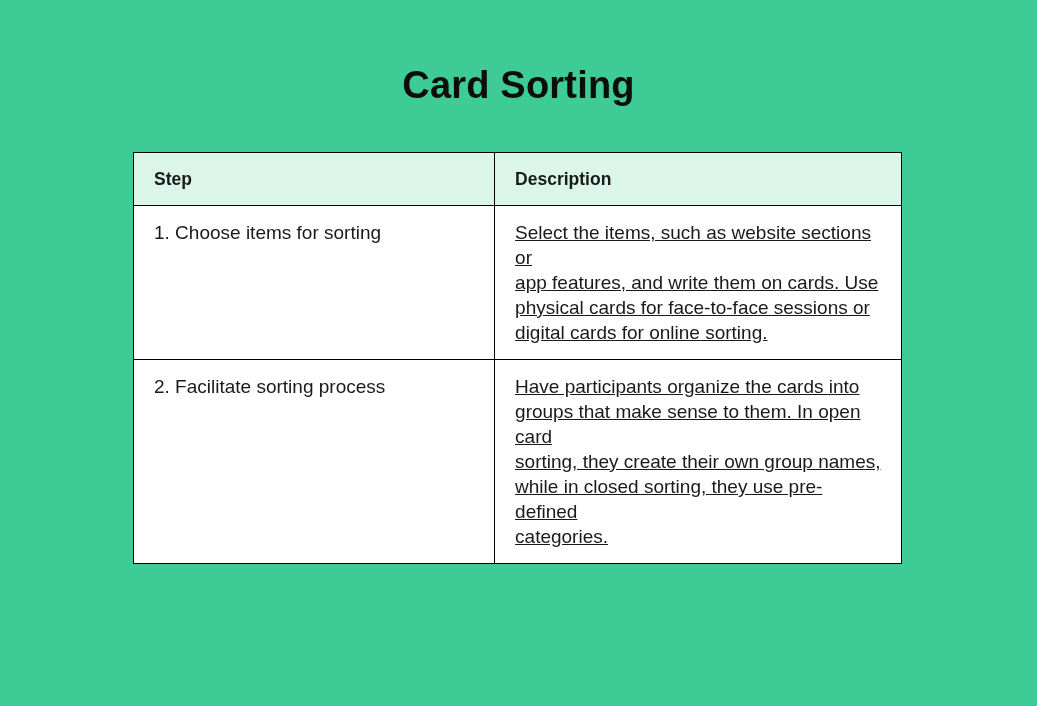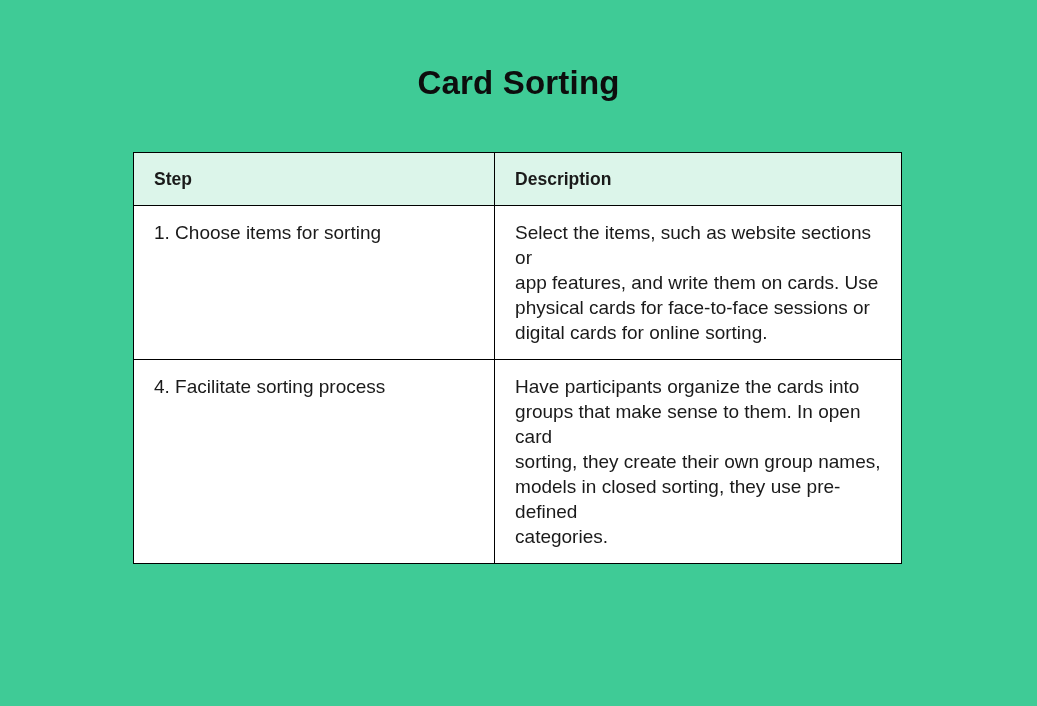--- a/index.html
+++ b/index.html
@@ -20,21 +20,21 @@
     height: 706px;
     background: var(--bg);
     overflow: hidden;
   }
   .title {
     position: absolute;
     top: 64px;
     left: 0;
     width: 100%;
     text-align: center;
-    font-size: 33px;
+    font-size: 38px;
     font-weight: 700;
     letter-spacing: 0.2px;
     color: #0D0D0D;
   }
   .steps-table {
     position: absolute;
     left: 133px;
     top: 152px;
     width: 769px;
     border-collapse: collapse;
@@ -56,21 +56,21 @@
   }
   .col-step  { width: 323px; margin-left: 48px; }
   .col-desc  { width: 364px; }
   .steps-table td {
     vertical-align: top;
     padding: 14px 18px 14px 20px;
     font-size: 19px;
     line-height: 25px;
     background: #FFFFFF;
   }
-  .desc-cell { white-space: pre-line; }
+  .desc-cell { white-space: pre-line; text-decoration: underline; }
   .row-0 { height: 126px; }
   .row-1 { height: 148px; }
   .row-2 { height: 155px; }
 </style>
 </head>
 <body>
 
 <div class="page">
 
   <h1 class="title">Card Sorting</h1>
@@ -84,23 +84,23 @@
     </thead>
     <tbody>
       <tr class="row-0">
         <td class="step-cell">1. Choose items for sorting</td>
         <td class="desc-cell">Select the items, such as website sections or
 app features, and write them on cards. Use
 physical cards for face-to-face sessions or
 digital cards for online sorting.</td>
       </tr>
       <tr class="row-1">
-        <td class="step-cell">4. Facilitate sorting process</td>
+        <td class="step-cell">2. Facilitate sorting process</td>
         <td class="desc-cell">Have participants organize the cards into
 groups that make sense to them. In open card
 sorting, they create their own group names,
-models in closed sorting, they use pre-defined
+while in closed sorting, they use pre-defined
 categories.</td>
       </tr>
     </tbody>
   </table>
 
 </div>
 
 </body></html>

